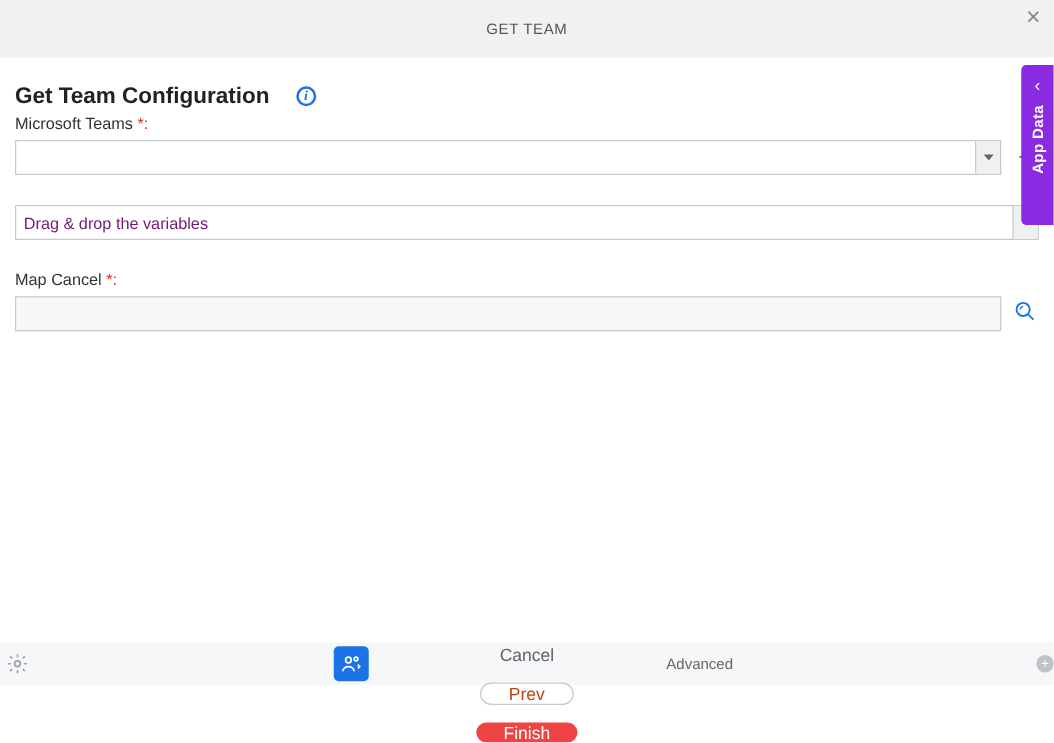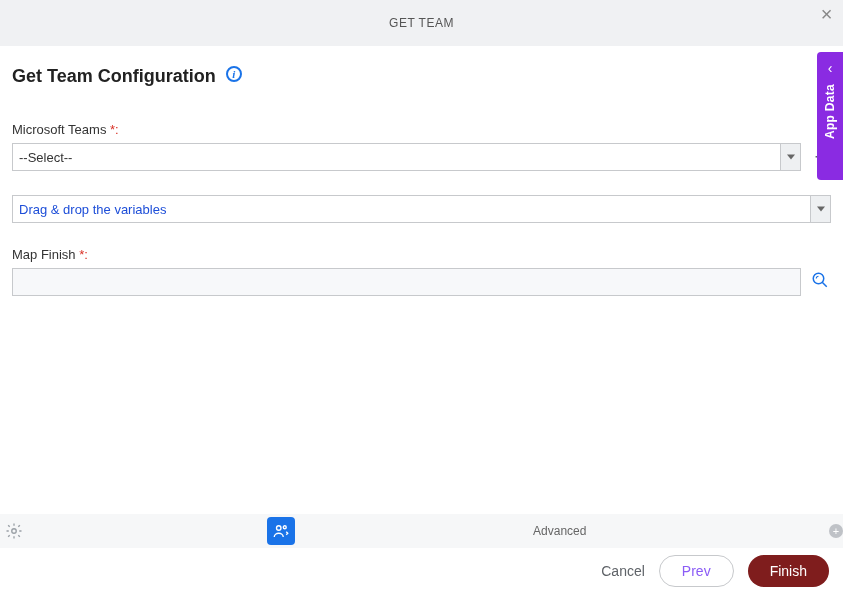--- a/index.html
+++ b/index.html
@@ -32,23 +32,23 @@
     line-height: 1;
   }
   .content {
     padding: 20px 12px 0 12px;
   }
   .page-title {
     font-size: 18px;
     font-weight: 700;
     color: #222;
     display: inline-flex;
-    align-items: flex-start;
-    gap: 10px;
-    margin-bottom: 35px;
+    align-items: center;
+    gap: 21px;
+    margin-bottom: 4px;
   }
   .info-icon {
     width: 16px;
     height: 16px;
     border: 2px solid #1a73e8;
     border-radius: 50%;
     display: inline-flex;
     align-items: center;
     justify-content: center;
     color: #1a73e8;
@@ -76,21 +76,21 @@
     border: 1px solid #c7c9cc;
     background: #fff;
     display: flex;
     align-items: center;
     padding: 0 6px;
     font-size: 13px;
     color: #333;
     position: relative;
   }
   .dropdown .dd-text { flex: 1; }
-  .dropdown .dd-text.placeholder { color: #1d4ed8; }
+  .dropdown .dd-text.placeholder { color: #701a75; }
   .dd-btn {
     width: 20px;
     height: 26px;
     border-left: 1px solid #c7c9cc;
     background: #eef0f2;
     display: flex;
     align-items: center;
     justify-content: center;
     position: absolute;
     right: 0;
@@ -171,44 +171,45 @@
   .footer {
     position: absolute;
     left: 0; right: 0; bottom: 0;
     height: 46px;
     display: flex;
     align-items: center;
     justify-content: flex-end;
     gap: 14px;
     padding: 0 14px;
     background: #fff;
+    flex-direction: column;
   }
   .link-btn {
     color: #5f6368;
     font-size: 14px;
     cursor: pointer;
   }
   .btn {
     height: 32px;
     padding: 0 22px;
     border-radius: 16px;
     font-size: 14px;
     cursor: pointer;
     display: inline-flex;
     align-items: center;
     justify-content: center;
   }
   .btn.outline {
     border: 1px solid #c7c9cc;
     background: #fff;
-    color: #8b5cf6;
+    color: #c2410c;
   }
   .btn.primary {
     border: none;
-    background: #7f1d1d;
+    background: #ef4444;
     color: #fff;
     font-weight: 500;
   }
   .form-width { width: 690px; }
 </style>
 </head>
 <body>
 
 <div class="header">
   <span>GET TEAM</span>
@@ -222,21 +223,20 @@
   </div>
 
   
   <div class="field-row">
     <label class="field-label">
       <span>Microsoft Teams</span>
       <span class="required">*:</span>
     </label>
     <div class="input-line">
       <div class="dropdown form-width">
-        <span class="dd-text">--Select--</span>
         <span class="dd-btn">
           <svg viewBox="0 0 10 6">
               <path d="M0 0 L10 0 L5 6 Z"></path>
             </svg>
         </span>
       </div>
       <span class="plus-btn">+</span>
     </div>
   </div>
 
@@ -250,21 +250,21 @@
               <path d="M0 0 L10 0 L5 6 Z"></path>
             </svg>
         </span>
       </div>
     </div>
   </div>
 
   
   <div class="field-row schema-row">
     <label class="field-label">
-      <span>Map Finish</span>
+      <span>Map Cancel</span>
       <span class="required">*:</span>
     </label>
     <div class="input-line">
       <div class="textinput form-width"></div>
       <span class="search-icon">
         <svg viewBox="0 0 24 24" width="18" height="18" fill="none" stroke="#1a73e8" stroke-width="2">
           <circle cx="10" cy="10" r="7"></circle>
           <line x1="15" y1="15" x2="21" y2="21"></line>
           <path d="M7 10 C7 8, 9 7, 10 7" stroke-width="1.5"></path>
         </svg>

